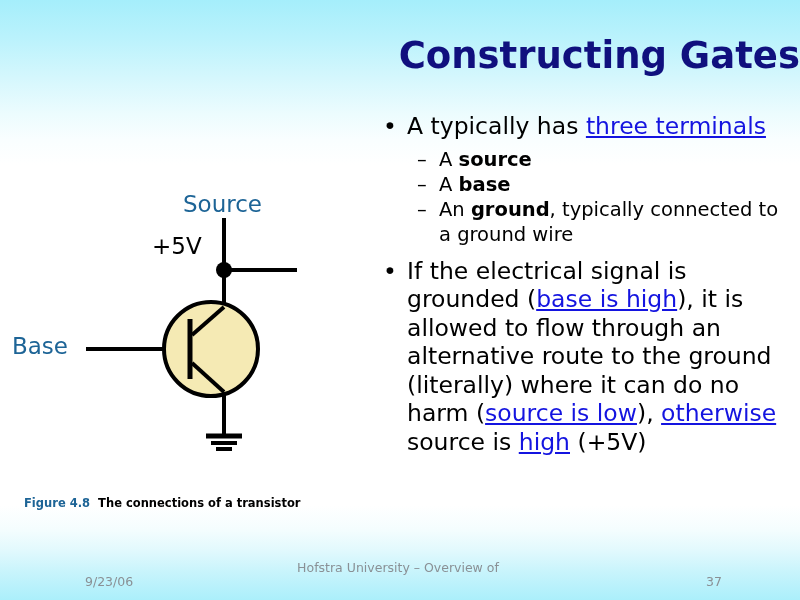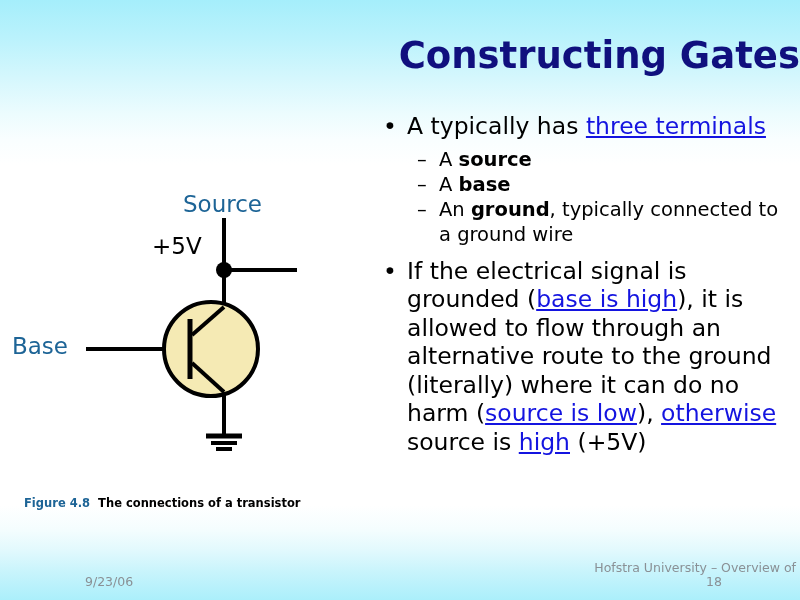--- a/index.html
+++ b/index.html
@@ -142,21 +142,21 @@
   #foot-date {
     position: absolute;
     left: 85px;
     top: 18px;
   }
   #foot-center {
     position: absolute;
     left: 0;
     top: 4px;
     width: 796px;
-    text-align: right;
+    text-align: center;
     line-height: 15px;
   }
   #foot-page {
     position: absolute;
     right: 78px;
     top: 18px;
   }
 </style>
 </head>
 <body>
@@ -225,16 +225,16 @@
       <span class="dot">•</span><span>If the electrical signal is grounded (</span><span class="blue">base is high</span><span>), it is allowed to flow through an alternative route to the ground (literally) where it can do no harm (</span><span class="blue">source is low</span><span>), </span><span class="blue">otherwise</span><span> source is </span><span class="blue">high</span><span> (+5V)</span>
     </div>
 
   </div>
 
   <div id="footer">
     <div id="foot-date">9/23/06</div>
     <div id="foot-center">
       <div>Hofstra University – Overview of</div>
     </div>
-    <div id="foot-page">18</div>
+    <div id="foot-page">37</div>
   </div>
 
 </div>
 
 </body></html>

